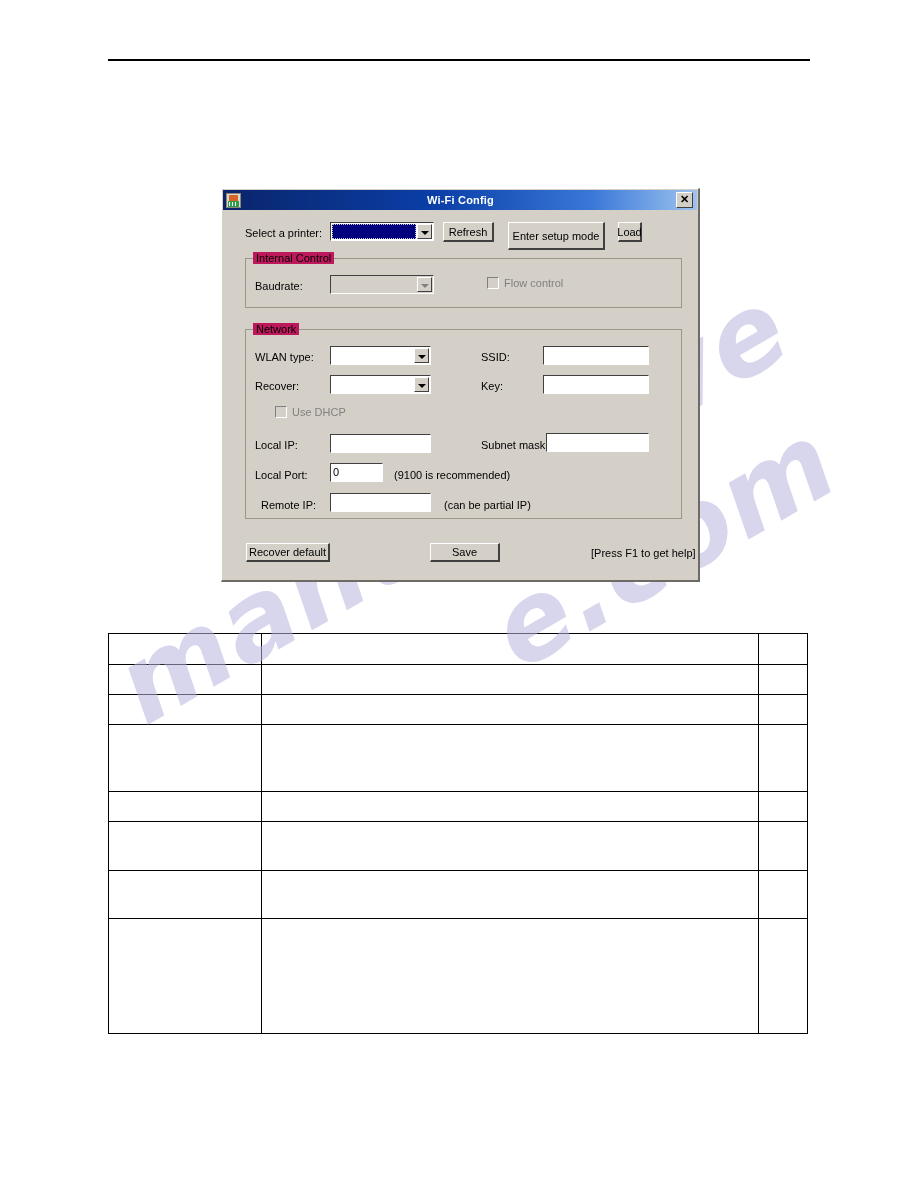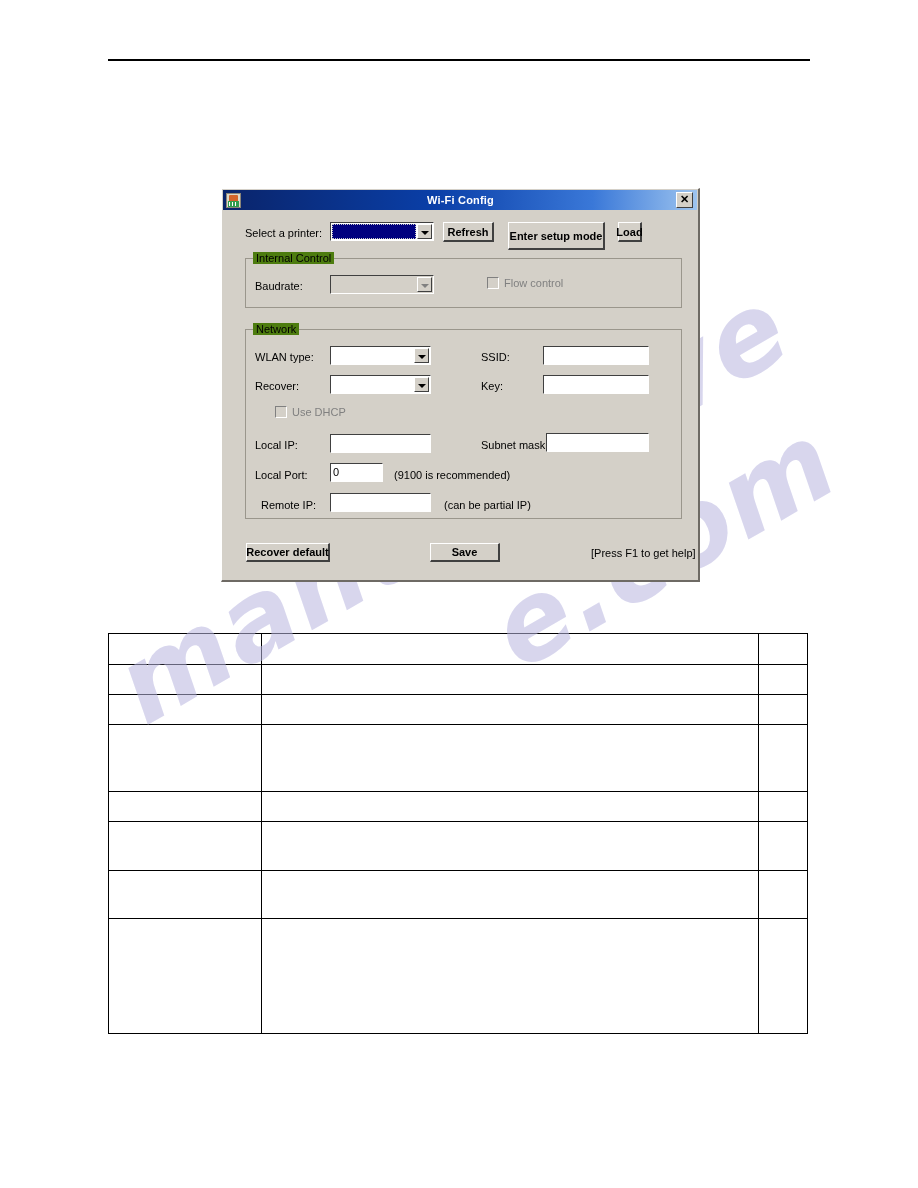--- a/index.html
+++ b/index.html
@@ -223,34 +223,33 @@
     border-bottom: 2px solid #404040;
     box-sizing: border-box;
     font-size: 11px;
     color: #000;
     text-align: left;
     white-space: nowrap;
     font-family: "Liberation Sans", sans-serif;
     display: flex;
     align-items: center;
     justify-content: center;
-    font-weight: bold;
   }
 
   .groupbox {
     position: absolute;
     border: 1px solid #9a968c;
     border-top-color: #9a968c;
     box-sizing: border-box;
   }
   .groupbox > .gb-title {
     position: absolute;
     top: -7px;
     left: 7px;
-    background: #4d7c0f;
+    background: #be185d;
     padding: 0 3px;
     font-size: 11px;
     color: #000;
     white-space: nowrap;
   }
 
   .chk {
     position: absolute;
     display: flex;
     align-items: center;

